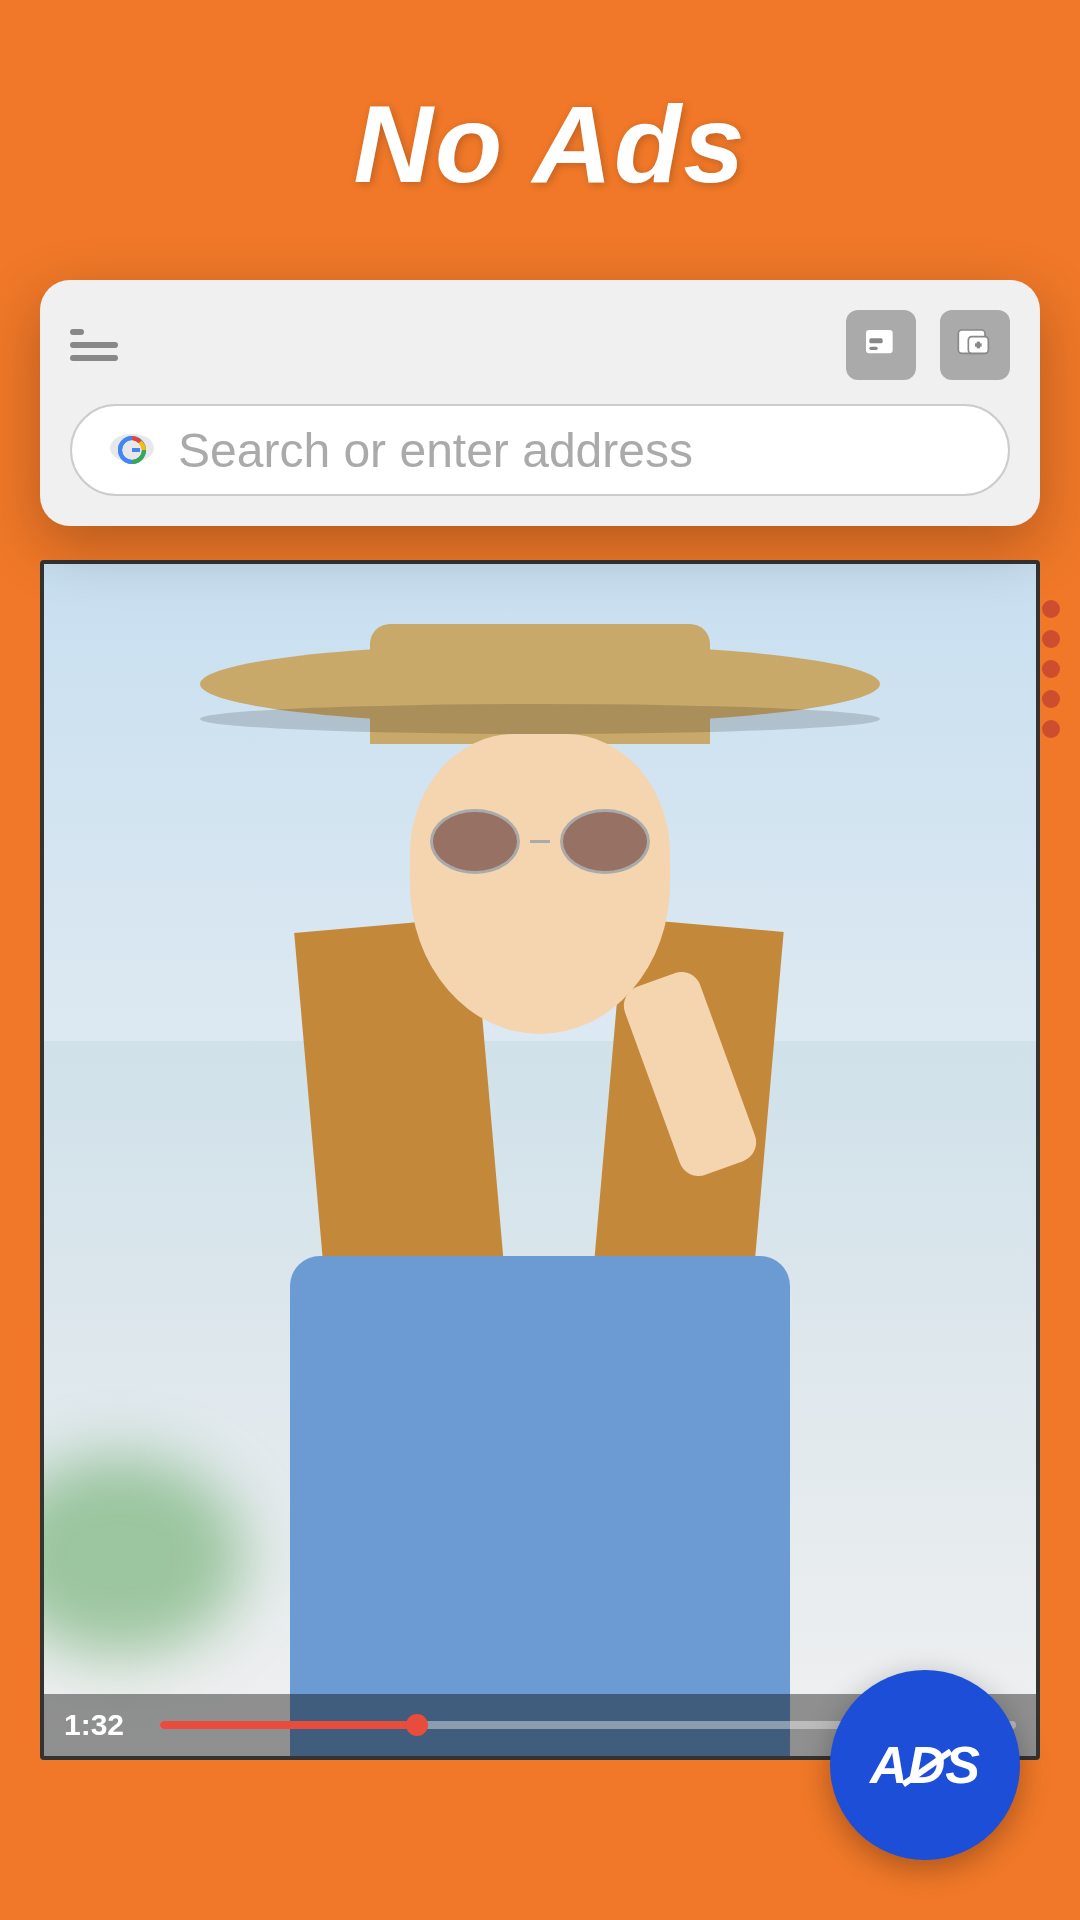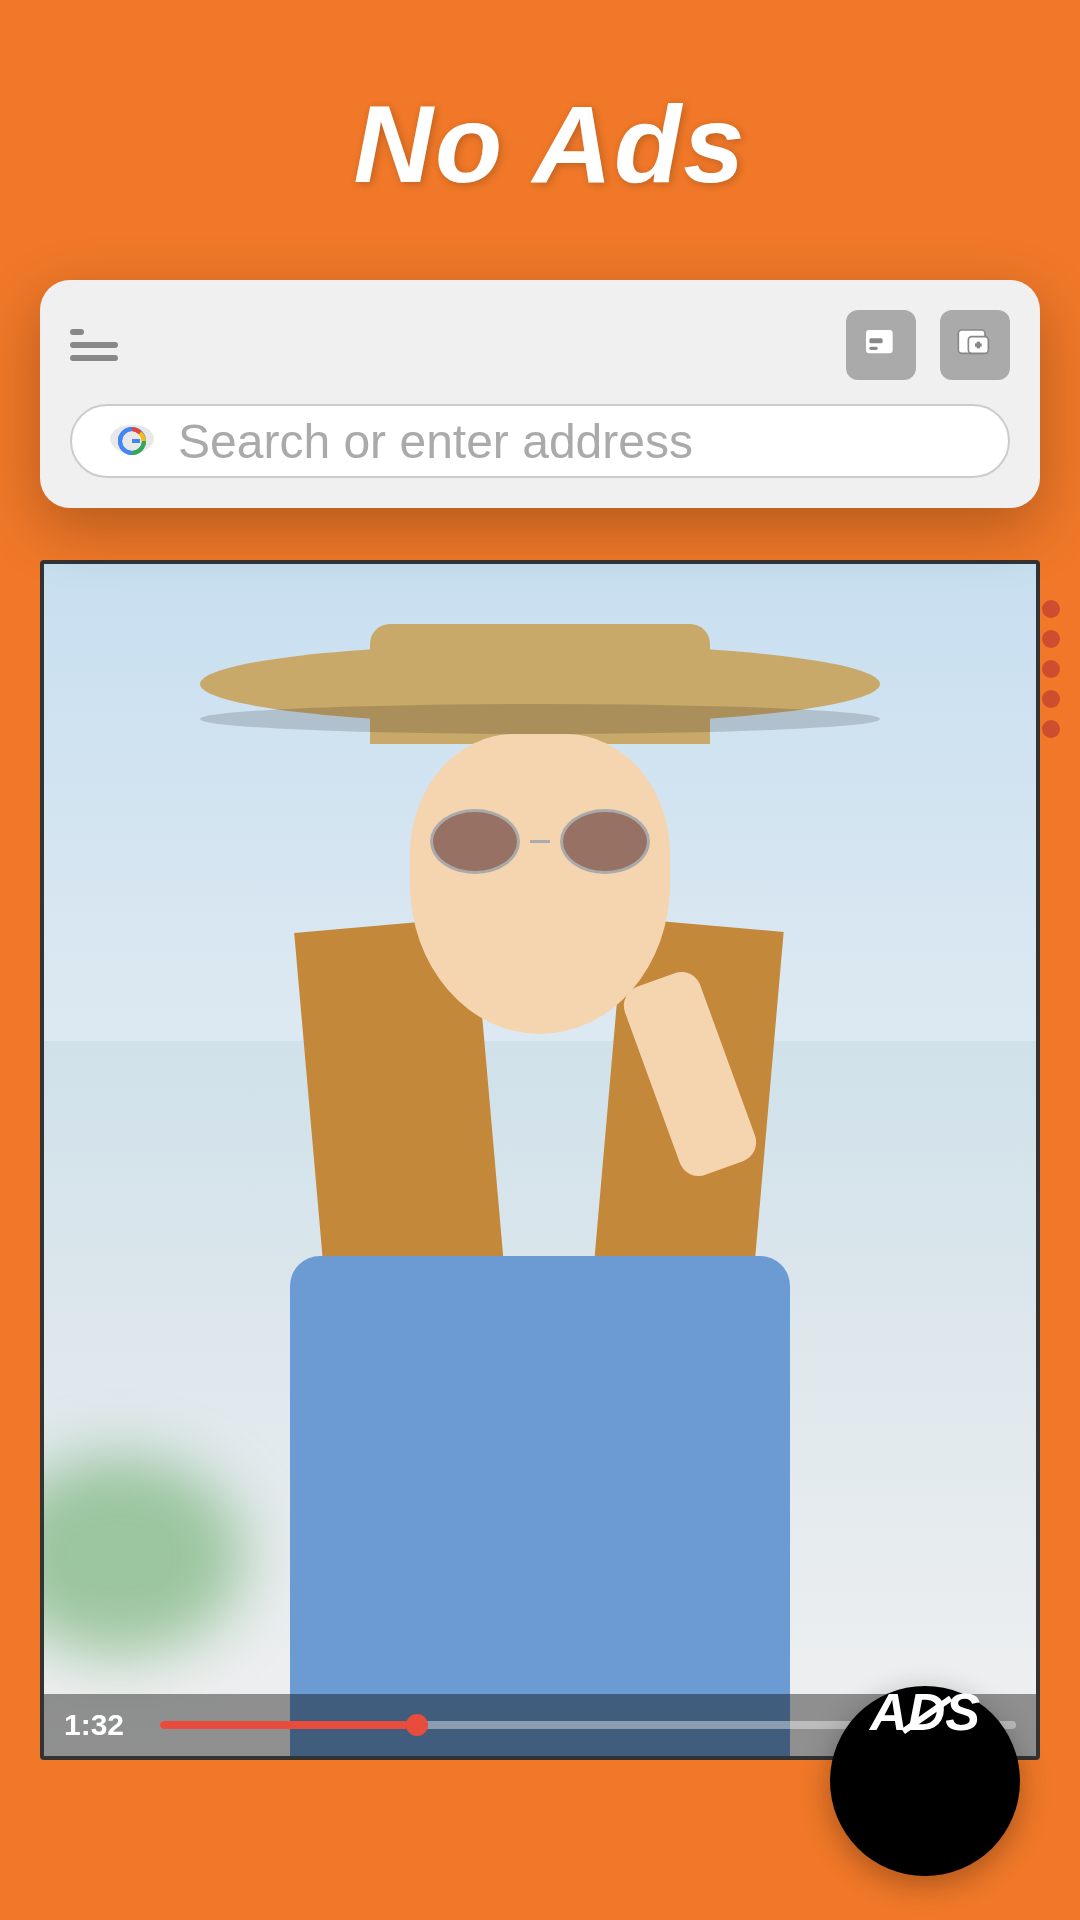--- a/index.html
+++ b/index.html
@@ -109,21 +109,21 @@
       fill: white;
     }
 
     
     .search-bar {
       display: flex;
       align-items: center;
       background: white;
       border: 2px solid #ccc;
       border-radius: 50px;
-      padding: 5px 30px;
+      padding: 14px 30px;
       margin-bottom: 30px;
       gap: 16px;
     }
 
     .google-icon {
       width: 60px;
       height: 60px;
       flex-shrink: 0;
     }
 
@@ -347,28 +347,28 @@
       transform: translate(-50%, -50%);
       width: 22px;
       height: 22px;
       background: #e74c3c;
       border-radius: 50%;
     }
 
     
     .no-ads-badge {
       position: absolute;
-      bottom: 44px;
+      bottom: 60px;
       right: 60px;
       width: 190px;
       height: 190px;
-      background: #000000;
-      border-radius: 50%;
-      display: flex;
-      align-items: flex-start;
+      background: #1d4ed8;
+      border-radius: 50%;
+      display: flex;
+      align-items: center;
       justify-content: center;
       z-index: 20;
       box-shadow: 0 8px 30px rgba(0,0,0,0.3);
     }
 
     .no-ads-text {
       color: white;
       font-size: 52px;
       font-weight: 900;
       font-style: italic;

